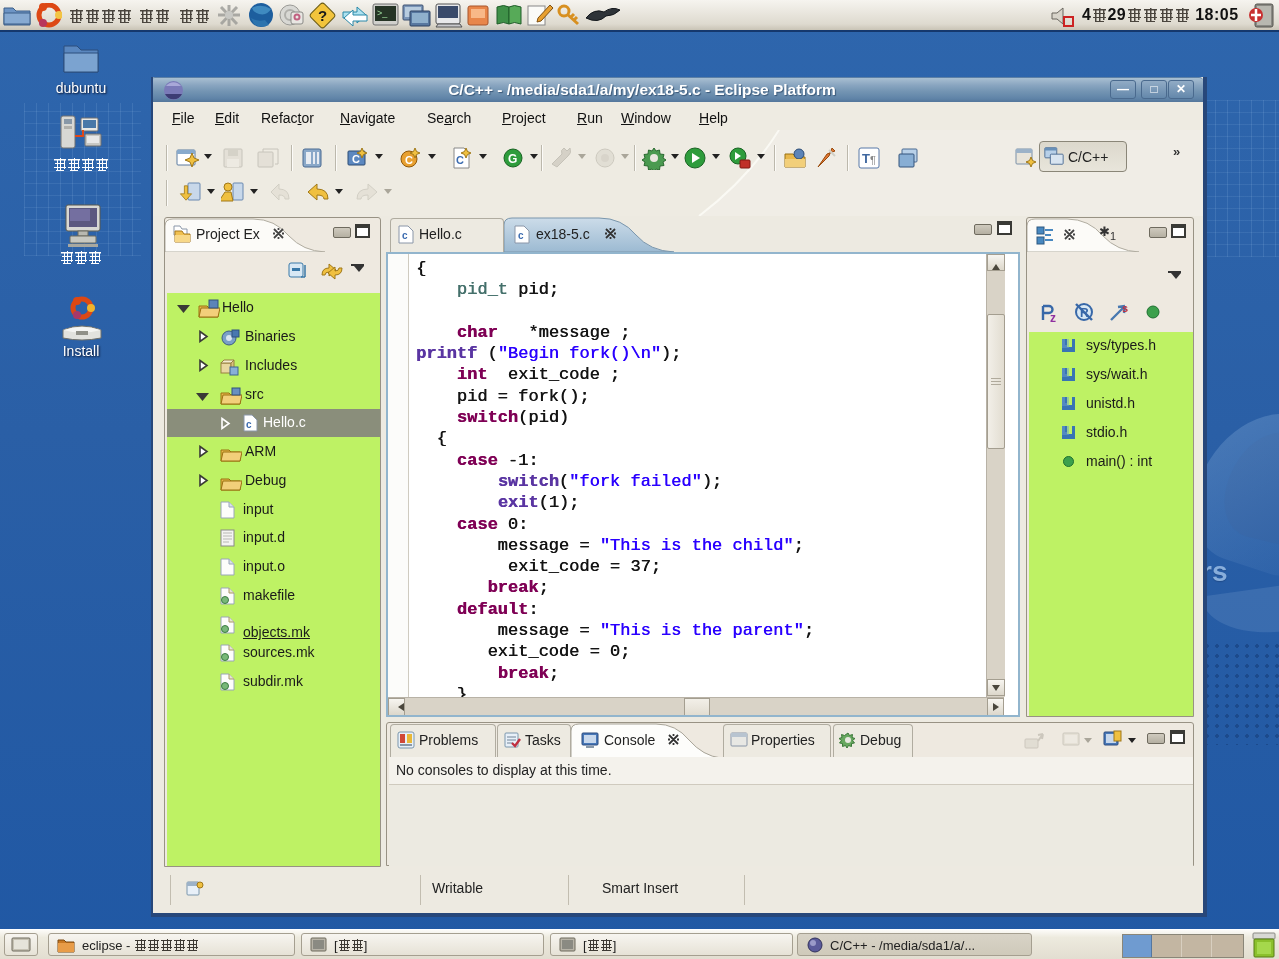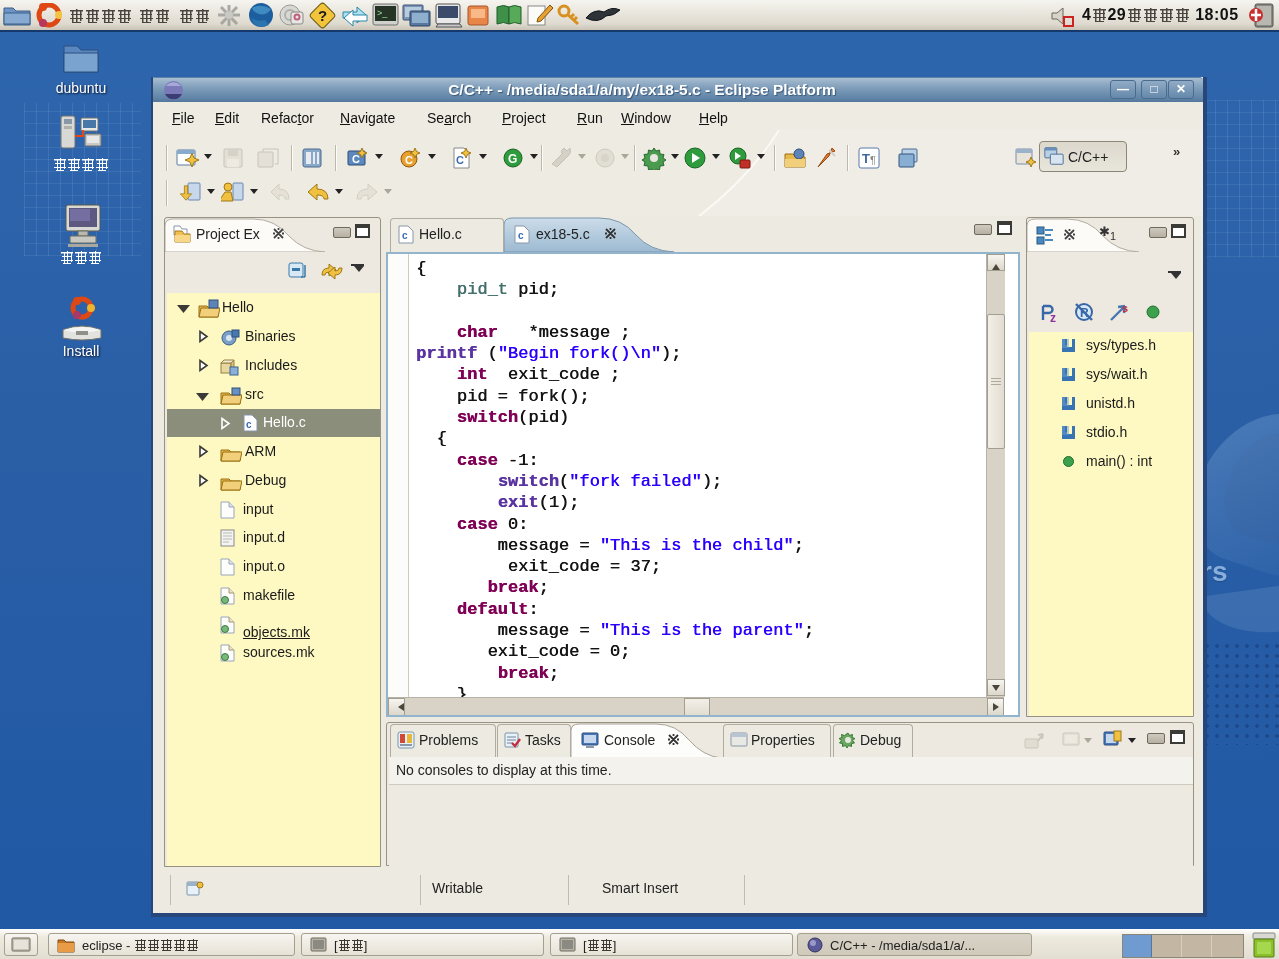--- a/index.html
+++ b/index.html
@@ -75,21 +75,21 @@
 #menubar{position:absolute;left:0;top:25px;width:1052px;height:28px;background:#eeebe2;
  border-bottom:1px solid #d8d4c8;}
 .mitem{position:absolute;top:8px;font-size:14px;color:#111;}
 #toolbar{position:absolute;left:0;top:53px;width:1052px;height:86px;background:#eeebe2;}
 .sep{position:absolute;width:0px;height:26px;border-left:1px solid #bcb8ac;border-right:1px solid #fcfbf8;}
 .ticon{position:absolute;width:24px;height:24px;}
 .tarr{position:absolute;width:0;height:0;border:4px solid transparent;border-top:5px solid #222;border-bottom:none;}
 .tarrd{position:absolute;width:0;height:0;border:4px solid transparent;border-top:5px solid #aaa69a;border-bottom:none;}
 
 .vpanel{position:absolute;background:#eee9e0;border:1px solid #989284;border-radius:3px 3px 0 0;box-sizing:border-box;}
-.white{background:#fef9c3;}
+.white{background:#bef264;}
 .tabtext{font-size:14px;color:#222;}
 
 .trow{position:absolute;height:28px;font-size:14px;color:#1a1a1a;}
 
 #code{position:absolute;font-family:"Liberation Mono",monospace;font-size:17px;
  line-height:21.3px;white-space:pre;color:#141414;text-shadow:0.5px 0 0 currentColor;}
 .kw{color:#7f0055;font-weight:bold;}
 .fn{color:#5a35a2;font-weight:bold;}
 .str{color:#2a00ff;}
 .tp{color:#44706b;}
@@ -530,20 +530,26 @@
      <svg class="abs" style="left:53px;top:5px" width="16" height="18">
               <use href="#i-mkfile"></use>
             </svg>
      <span class="abs" style="left:76px;top:13px;text-decoration:underline;">objects.mk</span>
           </div>
     <div class="trow" style="left:0;top:346px;width:213px;">
      <svg class="abs" style="left:53px;top:5px" width="16" height="18">
               <use href="#i-mkfile"></use>
             </svg>
      <span class="abs" style="left:76px;top:5px;">sources.mk</span>
+          </div>
+    <div class="trow" style="left:0;top:375px;width:213px;">
+     <svg class="abs" style="left:53px;top:5px" width="16" height="18">
+              <use href="#i-mkfile"></use>
+            </svg>
+     <span class="abs" style="left:76px;top:5px;">subdir.mk</span>
           </div>
    </div>
   </div>
 
   <div class="abs" style="left:235px;top:140px;width:634px;height:500px;">
 
    <div class="abs" style="left:4px;top:1px;width:114px;height:34px;background:#edeae1;border:1px solid #b0aca0;border-bottom:none;border-radius:4px 4px 0 0;box-sizing:border-box;"></div>
    <svg class="abs" style="left:12px;top:8px" width="16" height="19" viewBox="0 0 16 19">
     <path d="M1 1 h9 l5 5 v12 h-14z" fill="#fff" stroke="#8a96a8"></path>
     <text x="4" y="14" font-size="10" font-weight="bold" fill="#3c6cb0">c</text>

